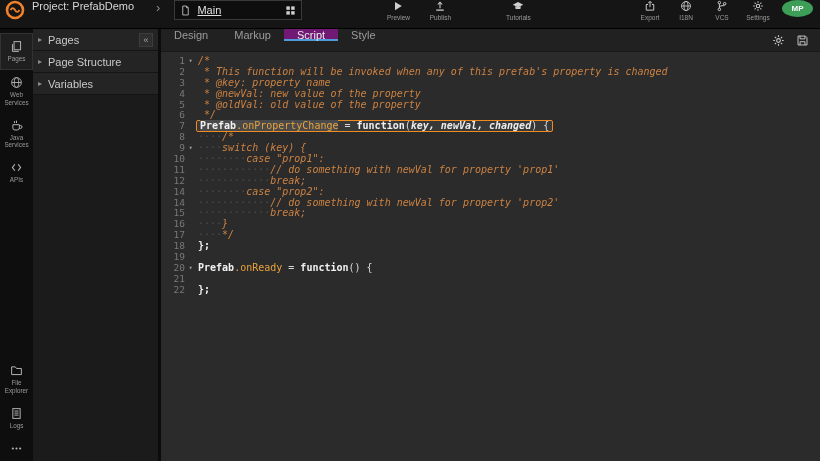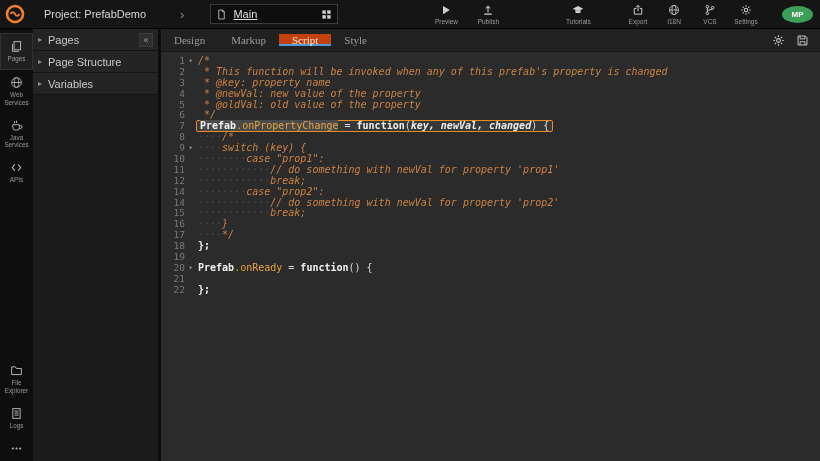--- a/index.html
+++ b/index.html
@@ -2,21 +2,21 @@
 <html><head>
 <meta charset="utf-8">
 <style>
   * { margin:0; padding:0; box-sizing:border-box; }
   html,body { width:820px; height:461px; overflow:hidden; background:#2b2b2b;
     font-family:"Liberation Sans", sans-serif; }
   .app { width:820px; height:461px; display:flex; flex-direction:column; }
 
   
   .topbar { height:29px; background:#151515; border-bottom:1px solid #000;
-    display:flex; align-items:center; position:relative; flex:0 0 29px;gap:12px; }
+    display:flex; align-items:flex-start; position:relative; flex:0 0 29px; }
   .logo { width:20px; height:20px; margin:0 7px 0 5px; flex:0 0 auto; }
   .logo svg { width:20px; height:20px; display:block; }
   .project-label { font-size:11px; color:#d6d6d6; white-space:nowrap; }
   .crumb-chev { color:#8a8a8a; font-size:13px; margin:0 14px 0 22px; }
   .page-select { display:flex; align-items:center; gap:6px; width:128px; height:20px;
     background:#0e0e0e; border:1px solid #3a3a3a; padding:0 5px; cursor:pointer; }
   .page-select .icon svg { width:11px; height:11px; display:block; color:#d0d0d0; }
   .page-select .ps-label { flex:1; font-size:11px; color:#e0e0e0;text-decoration:underline; }
   .tb-group { display:flex; align-items:center; gap:10px; }
   .tb-center { margin-left:80px; }
@@ -50,21 +50,21 @@
   .side-lbl { font-size:11px; color:#c9c9c9; }
   .collapse-btn { margin-left:auto; width:14px; height:14px; background:#2e2e2e;
     border:1px solid #3c3c3c; color:#a5a5a5; font-size:9px; line-height:12px;
     text-align:center; cursor:pointer; }
 
   
   .main { flex:1; display:flex; flex-direction:column; min-width:0; background:#2b2b2b; }
   .tabbar { height:23px; background:#212121; border-bottom:1px solid #191919;
     display:flex; align-items:stretch; flex:0 0 23px; }
   .tab { padding:0 13px; display:flex; align-items:center; font-size:11px; color:#9b9b9b; cursor:pointer; }
-  .tab.active { background:#c2410c; color:#eaeaea; box-shadow:inset 0 -2px 0 #4f9bd8; }
+  .tab.active { background:#701a75; color:#eaeaea; box-shadow:inset 0 -2px 0 #4f9bd8; }
   .tab-actions { margin-left:auto; display:flex; align-items:center; gap:11px; padding-right:11px; }
   .tab-actions .icon { color:#c4c4c4; cursor:pointer; }
   .tab-actions .icon svg { width:13px; height:13px; display:block; }
 
   .editor { flex:1; padding-top:4px; font-family:"DejaVu Sans Mono", monospace;
     font-size:10px; overflow:hidden; }
   .code-row { display:flex; height:10.9px; line-height:10.9px; white-space:pre; }
   .lnum { flex:0 0 24px; text-align:right; color:#787878; font-size:9.5px; }
   .fold { flex:0 0 11px; text-align:center; color:#9a9a9a; font-size:7px; cursor:pointer; }
   .code { padding-left:2px; }
@@ -266,21 +266,21 @@
           </div>
           <div class="side-section">
             <span class="tri">▸</span>
             <span class="side-lbl">Variables</span>
           </div>
         </div>
     </aside>
 
     <main class="main">
       <div class="tabbar">
-        <div style="display:flex;align-items:center;font-family:Liberation Serif, serif;">
+        <div style="display:flex;align-items:flex-start;">
             <div class="tab">Design</div>
             <div class="tab">Markup</div>
             <div class="tab active">Script</div>
             <div class="tab">Style</div>
           </div>
         <div class="tab-actions">
           <span class="icon">
               <svg viewBox="0 0 16 16" fill="none" stroke="currentColor" stroke-width="1.4">
                 <circle cx="8" cy="8" r="2.3"></circle>
                 <path d="M8 1.6v2.1M8 12.3v2.1M1.6 8h2.1M12.3 8h2.1M3.5 3.5L5 5M11 11l1.5 1.5M12.5 3.5L11 5M5 11l-1.5 1.5"></path>

